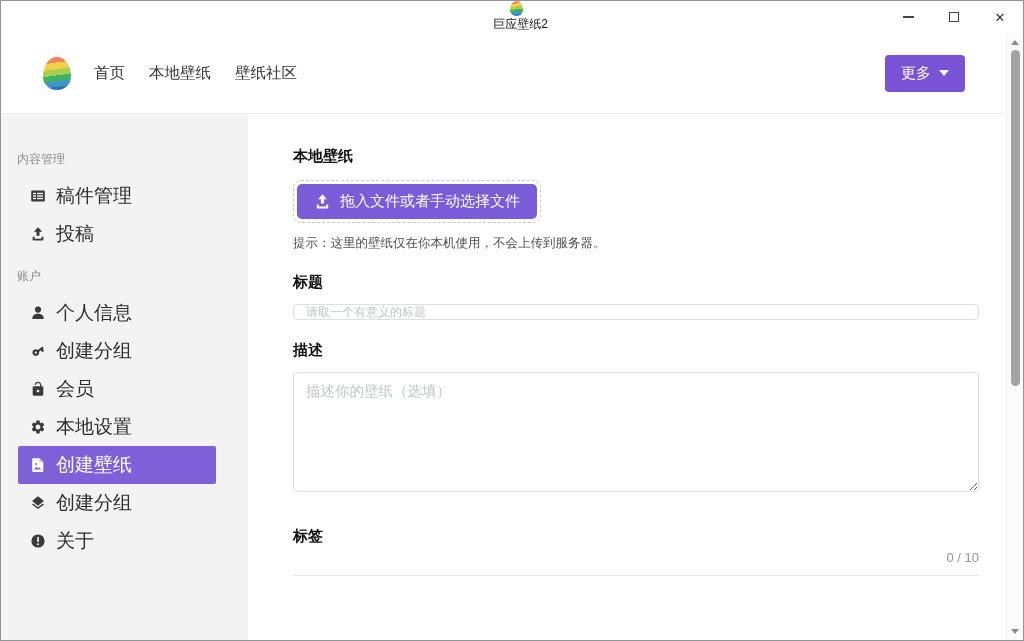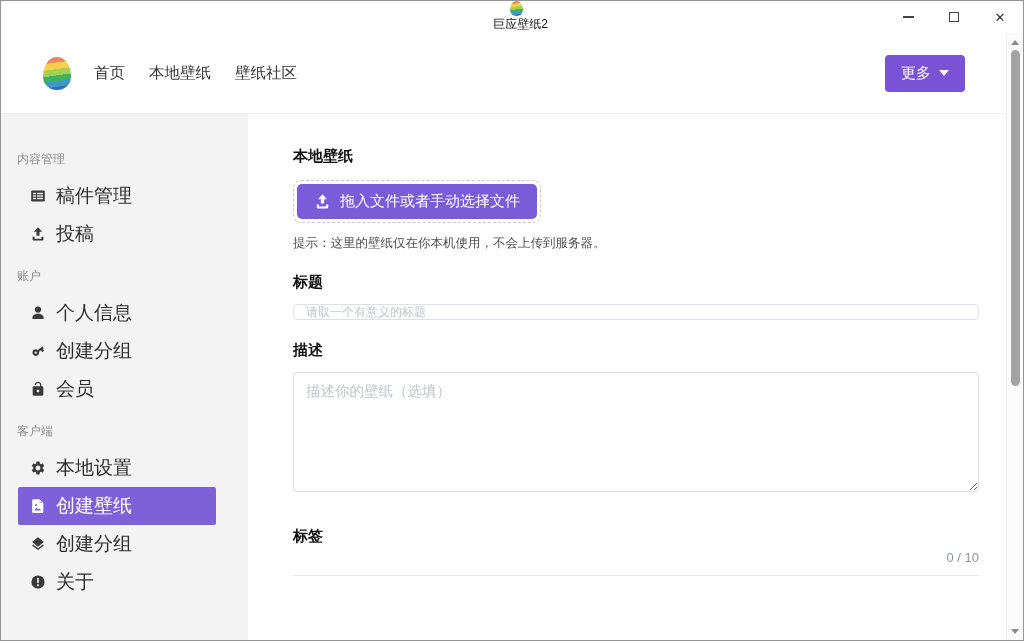--- a/index.html
+++ b/index.html
@@ -201,21 +201,20 @@
 
       <div class="side-item">
         <span class="icon">
           <svg width="16" height="16" viewBox="0 0 24 24" fill="#3a3a3a">
               <path fill-rule="evenodd" d="M12 17c1.1 0 2-.9 2-2s-.9-2-2-2-2 .9-2 2 .9 2 2 2zm6-9h-1V6c0-2.76-2.24-5-5-5S7 3.24 7 6h1.9c0-1.71 1.39-3.1 3.1-3.1 1.71 0 3.1 1.39 3.1 3.1v2H6c-1.1 0-2 .9-2 2v10c0 1.1.9 2 2 2h12c1.1 0 2-.9 2-2V10c0-1.1-.9-2-2-2z"></path>
             </svg>
         </span>
         <span>会员</span>
       </div>
 
-      <div class="section-label">客户端</div>
 
       <div class="side-item">
         <span class="icon">
           <svg width="16" height="16" viewBox="0 0 24 24" fill="#3a3a3a">
               <path fill-rule="evenodd" d="M19.14 12.94c.04-.3.06-.61.06-.94 0-.32-.02-.64-.07-.94l2.03-1.58c.18-.14.23-.41.12-.61l-1.92-3.32c-.12-.22-.37-.29-.59-.22l-2.39.96c-.5-.38-1.03-.7-1.62-.94l-.36-2.54c-.04-.24-.24-.41-.48-.41h-3.84c-.24 0-.43.17-.47.41l-.36 2.54c-.59.24-1.13.57-1.62.94l-2.39-.96c-.22-.08-.47 0-.59.22L2.74 8.87c-.12.21-.08.47.12.61l2.03 1.58c-.05.3-.09.63-.09.94s.02.64.07.94l-2.03 1.58c-.18.14-.23.41-.12.61l1.92 3.32c.12.22.37.29.59.22l2.39-.96c.5.38 1.03.7 1.62.94l.36 2.54c.05.24.24.41.48.41h3.84c.24 0 .44-.17.47-.41l.36-2.54c.59-.24 1.13-.56 1.62-.94l2.39.96c.22.08.47 0 .59-.22l1.92-3.32c.12-.22.07-.47-.12-.61l-2.01-1.58zM12 15.6c-1.98 0-3.6-1.62-3.6-3.6s1.62-3.6 3.6-3.6 3.6 1.62 3.6 3.6-1.62 3.6-3.6 3.6z"></path>
             </svg>
         </span>
         <span>本地设置</span>
       </div>
 

